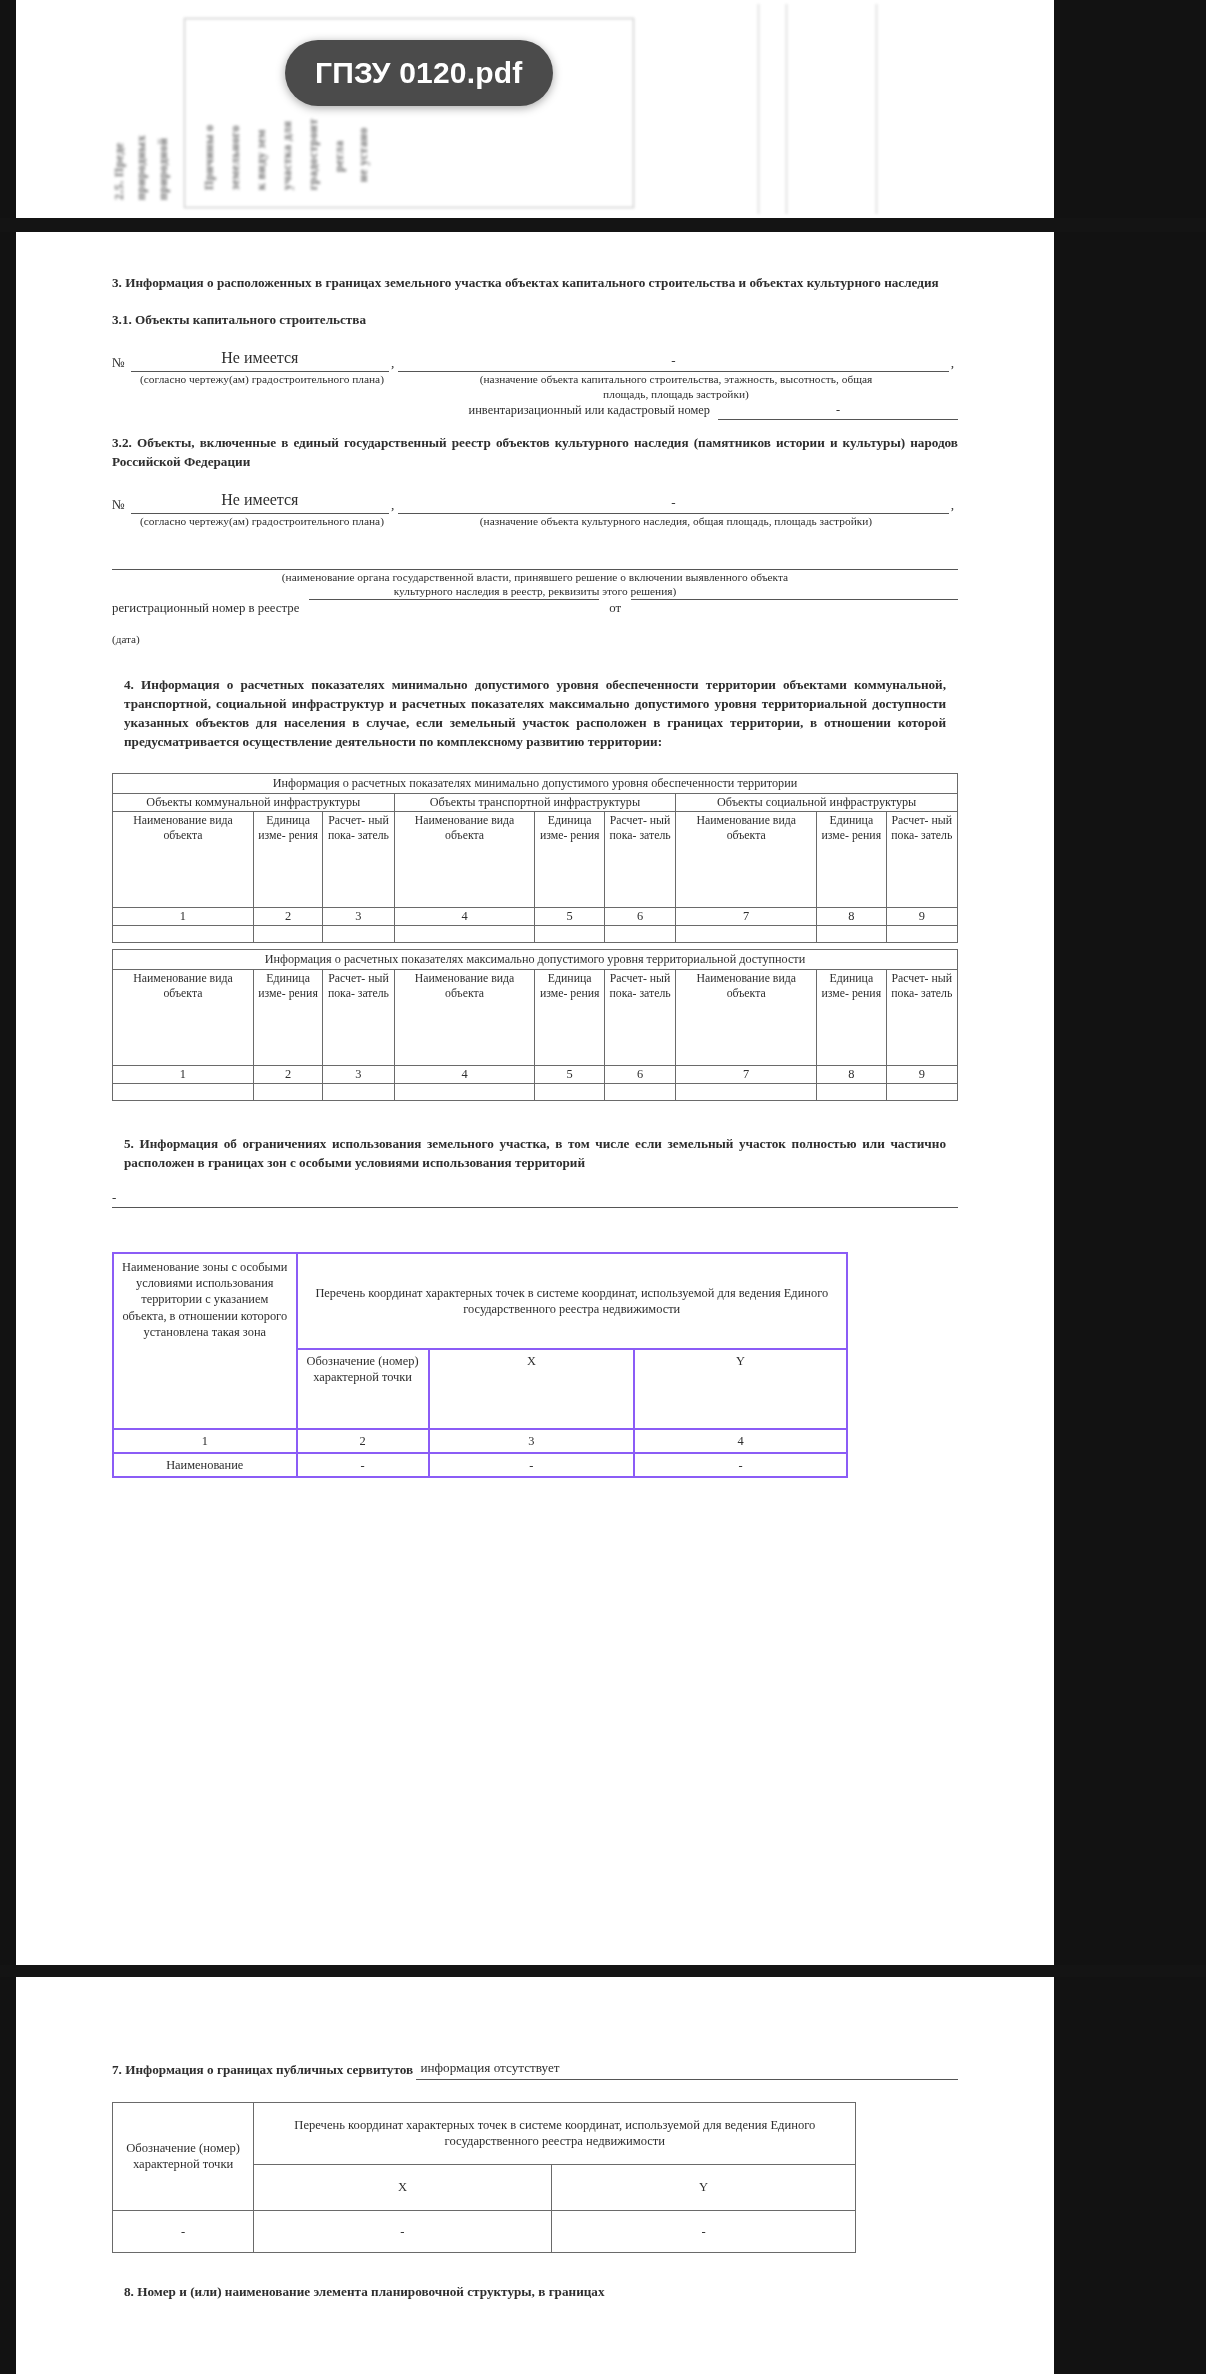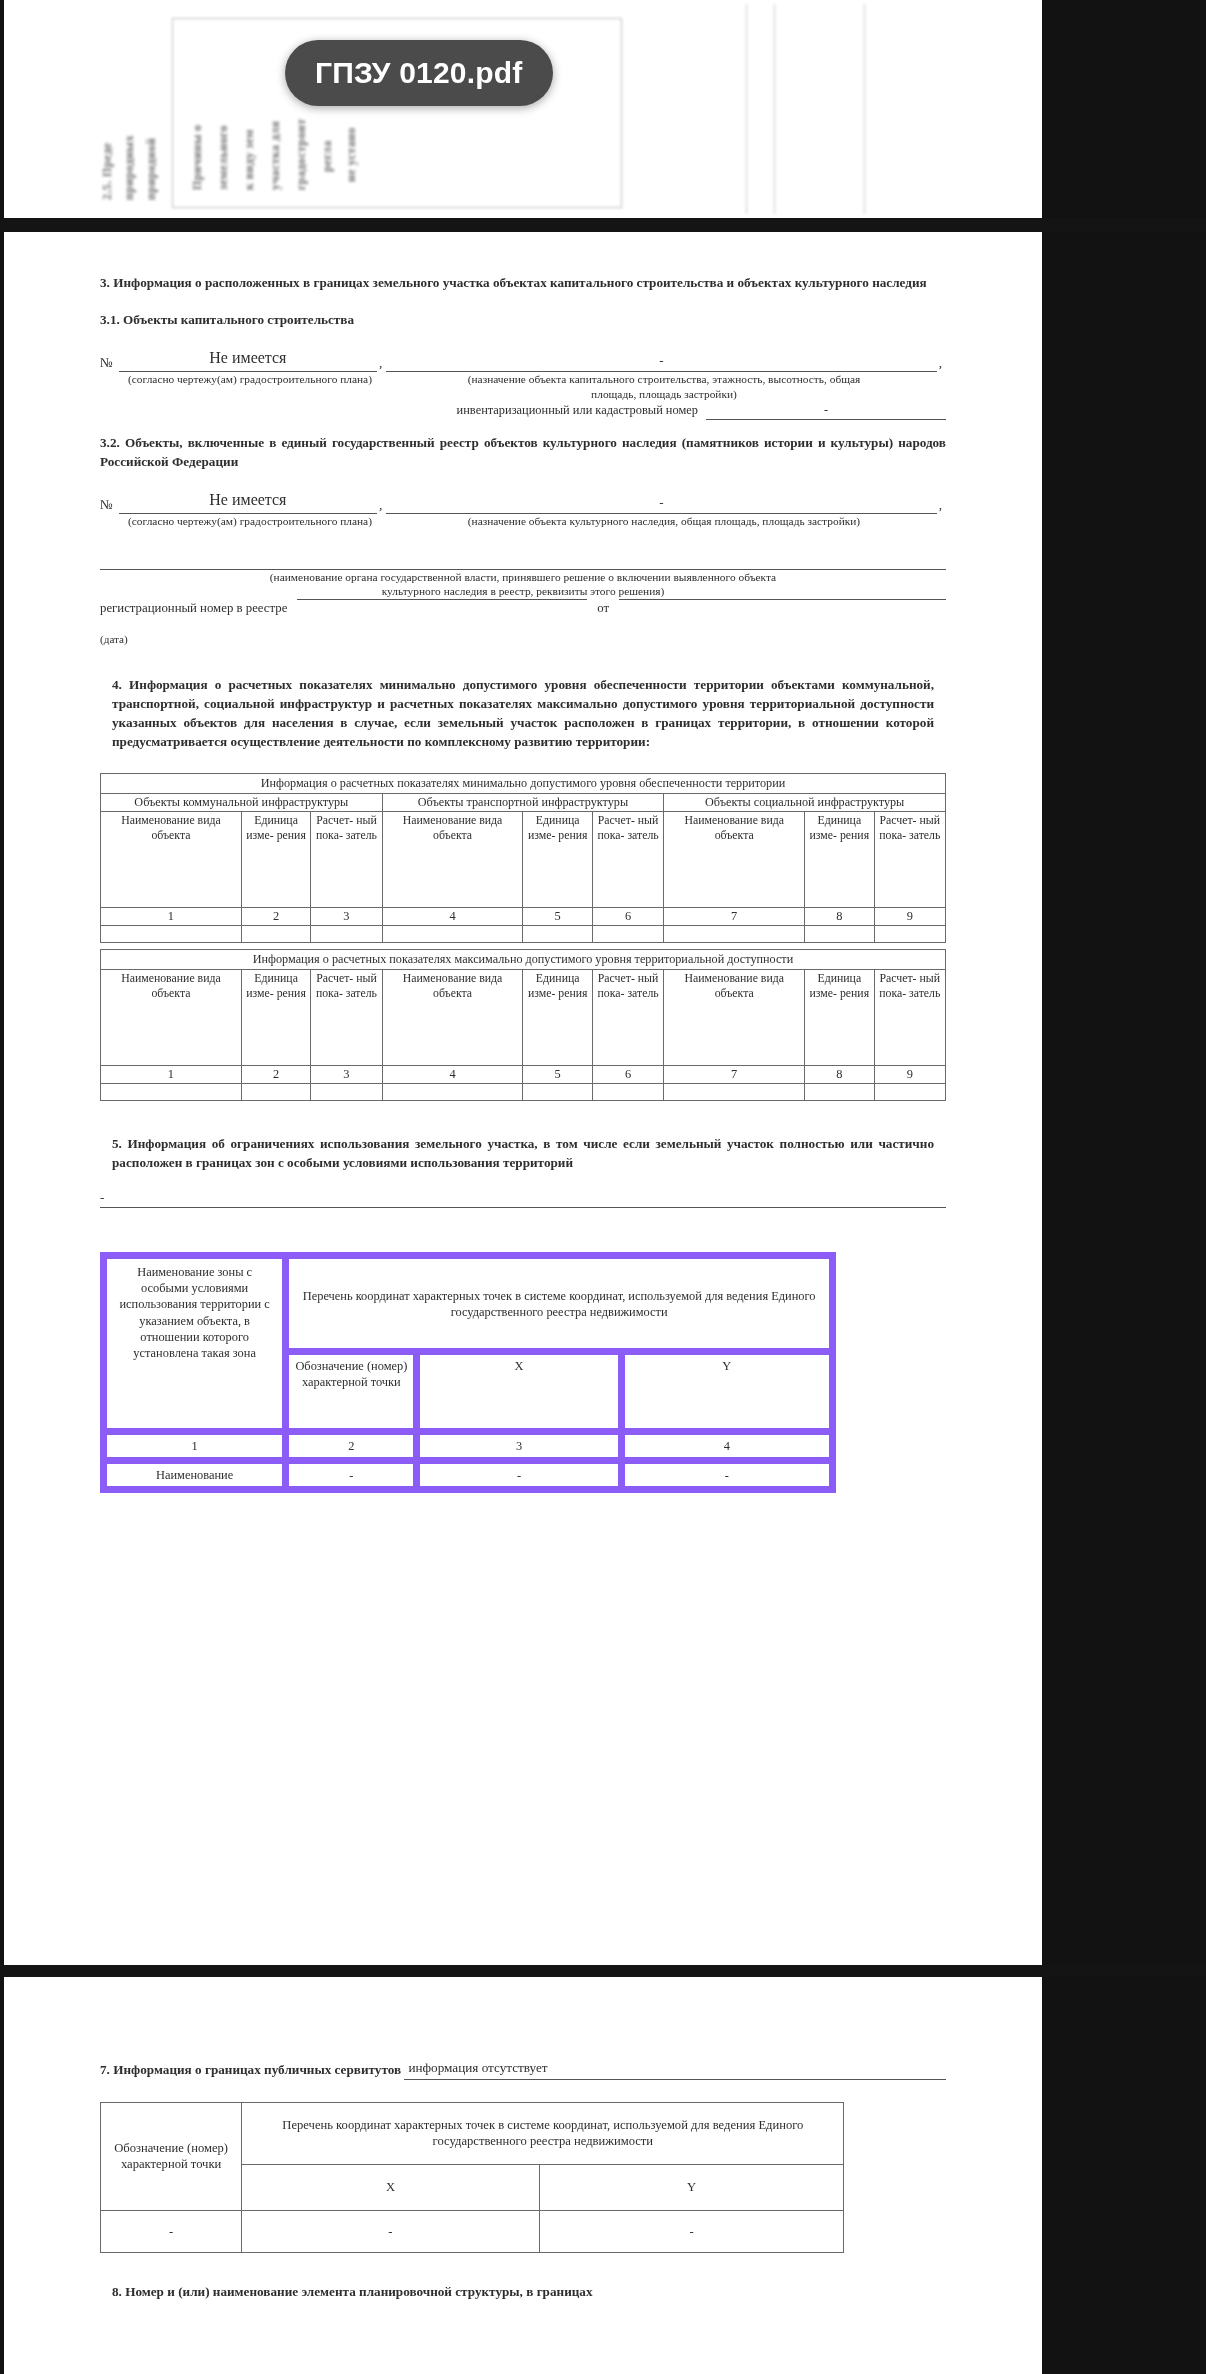--- a/index.html
+++ b/index.html
@@ -14,21 +14,21 @@
     position: relative;
     width: 1206px;
     height: 2374px;
     background: #121212;
     overflow: hidden;
   }
 
   
   .page {
     position: absolute;
-    left: 4px;
+    left: 16px;
     width: 1038px;
     background: #ffffff;
     overflow: hidden;
   }
   .page-inner {
     position: relative;
     width: 100%;
     height: 100%;
     color: #2a2a2a;
   }
@@ -166,21 +166,21 @@
   .w-calc { width: 7.4%; }
 
   
   table.zone-tbl {
     border-collapse: collapse;
     width: 87%;
     margin: 0;
     font-size: 12.4px;
   }
   table.zone-tbl td {
-    border: 7px solid #8b5cf6;
+    border: 2px solid #8b5cf6;
     padding: 3px 4px;
     text-align: center;
     vertical-align: top;
     line-height: 1.3;
   }
   .zone-left { width: 25%; padding: 5px 6px !important; }
   .zone-head { vertical-align: middle !important; }
 
   table.serv-tbl {
     border-collapse: collapse;

